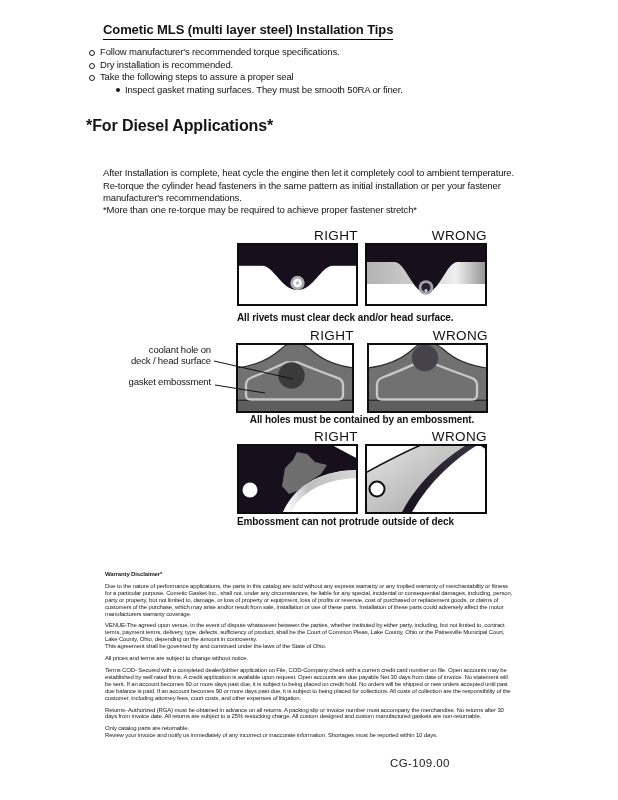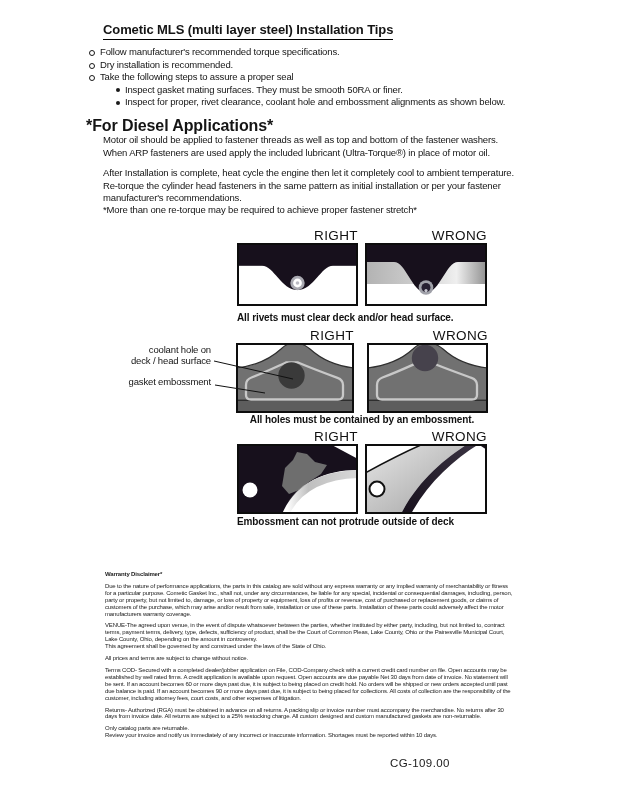--- a/index.html
+++ b/index.html
@@ -63,28 +63,23 @@
       <span>Dry installation is recommended.</span>
     </div>
     <div class="li">
       <span class="marker open"></span>
       <span>Take the following steps to assure a proper seal</span>
     </div>
     <div class="li sub">
       <span class="marker solid"></span>
       <span>Inspect gasket mating surfaces.  They must be smooth 50RA or finer.</span>
     </div>
-    <div class="li sub">
-      <span class="marker solid"></span>
-      <span>Inspect for proper, rivet clearance, coolant hole and embossment alignments as shown below.</span>
-    </div>
   </div>
 
   <div class="abs diesel-heading">*For Diesel Applications*</div>
-  <div class="abs body-p diesel-p1">Motor oil should be applied to fastener threads as well as top and bottom of the fastener washers. When ARP fasteners are used apply the included lubricant (Ultra-Torque®) in place of motor oil.</div>
   <div class="abs body-p diesel-p2">After Installation is complete, heat cycle the engine then let it completely cool to ambient temperature. Re-torque the cylinder head fasteners in the same pattern as initial installation or per your fastener manufacturer's recommendations.</div>
   <div class="abs diesel-note">*More than one re-torque may be required to achieve proper fastener stretch*</div>
 
   <div class="dcell" style="left:237px;top:228px;">
     <div class="dlabel">RIGHT</div>
     <svg width="121" height="63" viewBox="0 0 121 63">
       <rect x="0" y="0" width="121" height="63" fill="#ffffff"></rect>
       <path d="M2,17 C16,20.5 27,22.5 35,22.8 L2,22.8 Z" fill="#b9b9b9"></path>
       <path d="M119,17 C105,20.5 94,22.5 86,22.8 L119,22.8 Z" fill="#b9b9b9"></path>
       <path d="M0,0 H121 V22.8 H96 C84,22.8 77,47 60.5,47 C44,47 37,22.8 25,22.8 H0 Z" fill="#17101c"></path>

